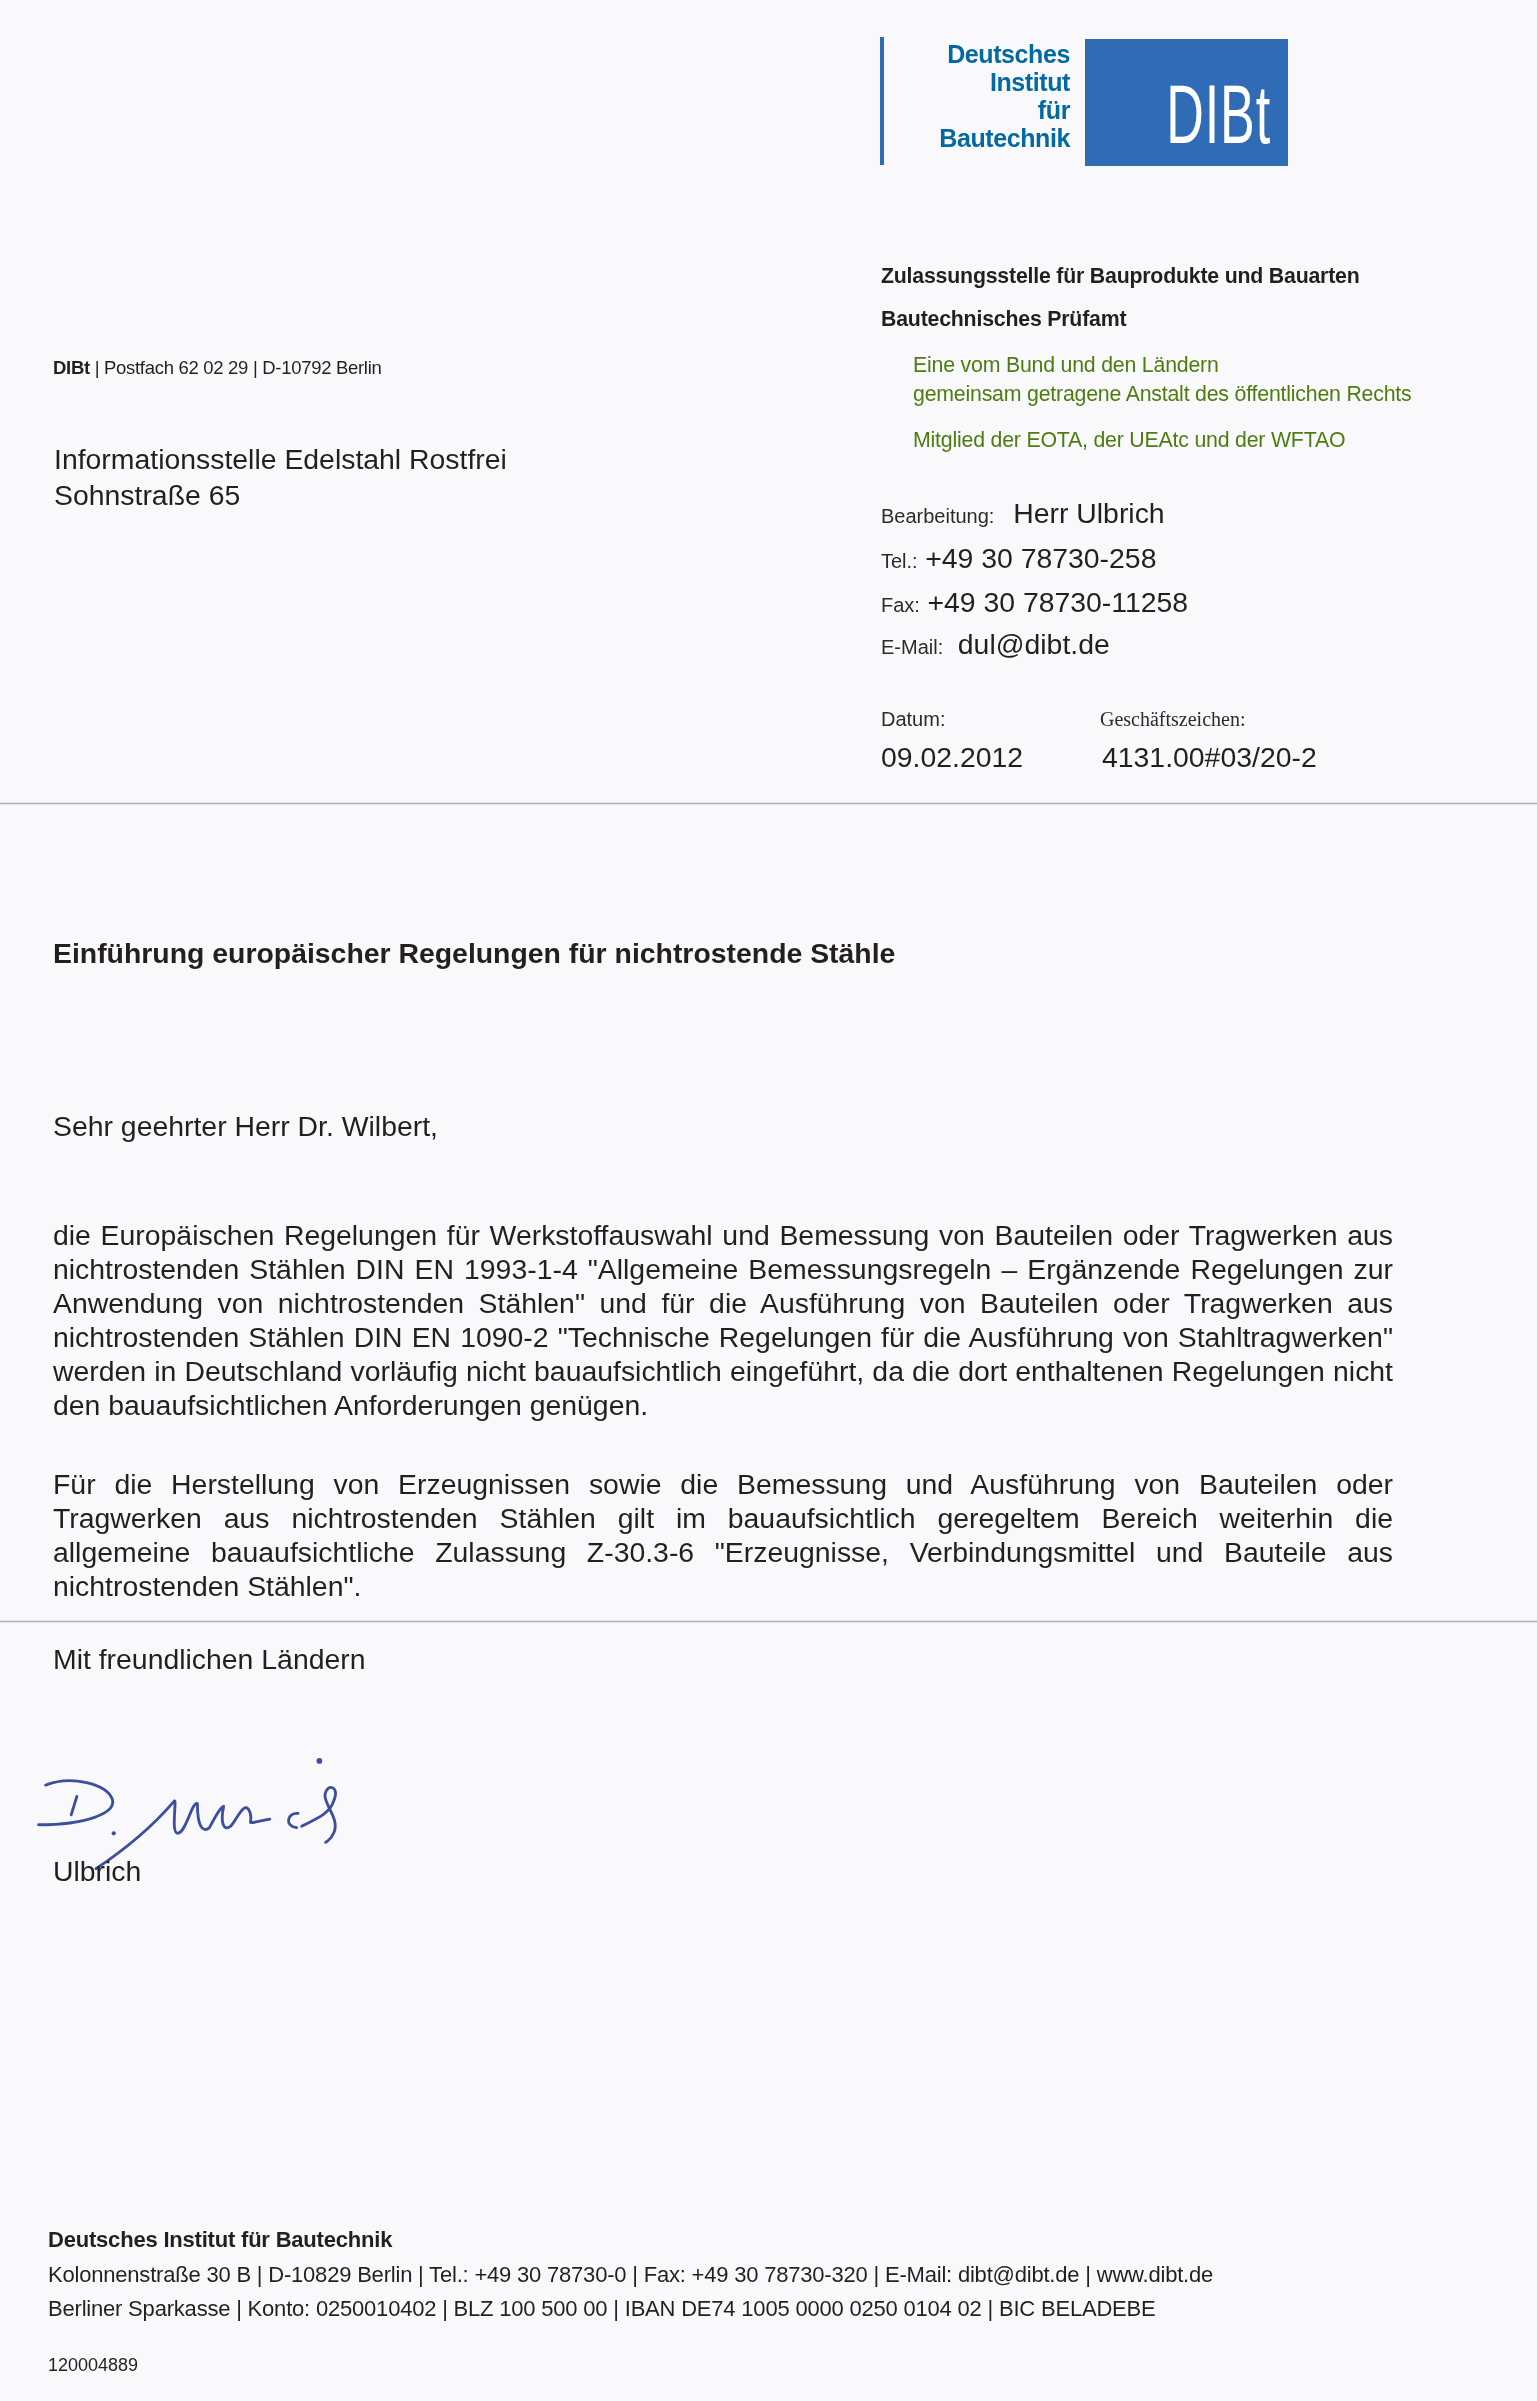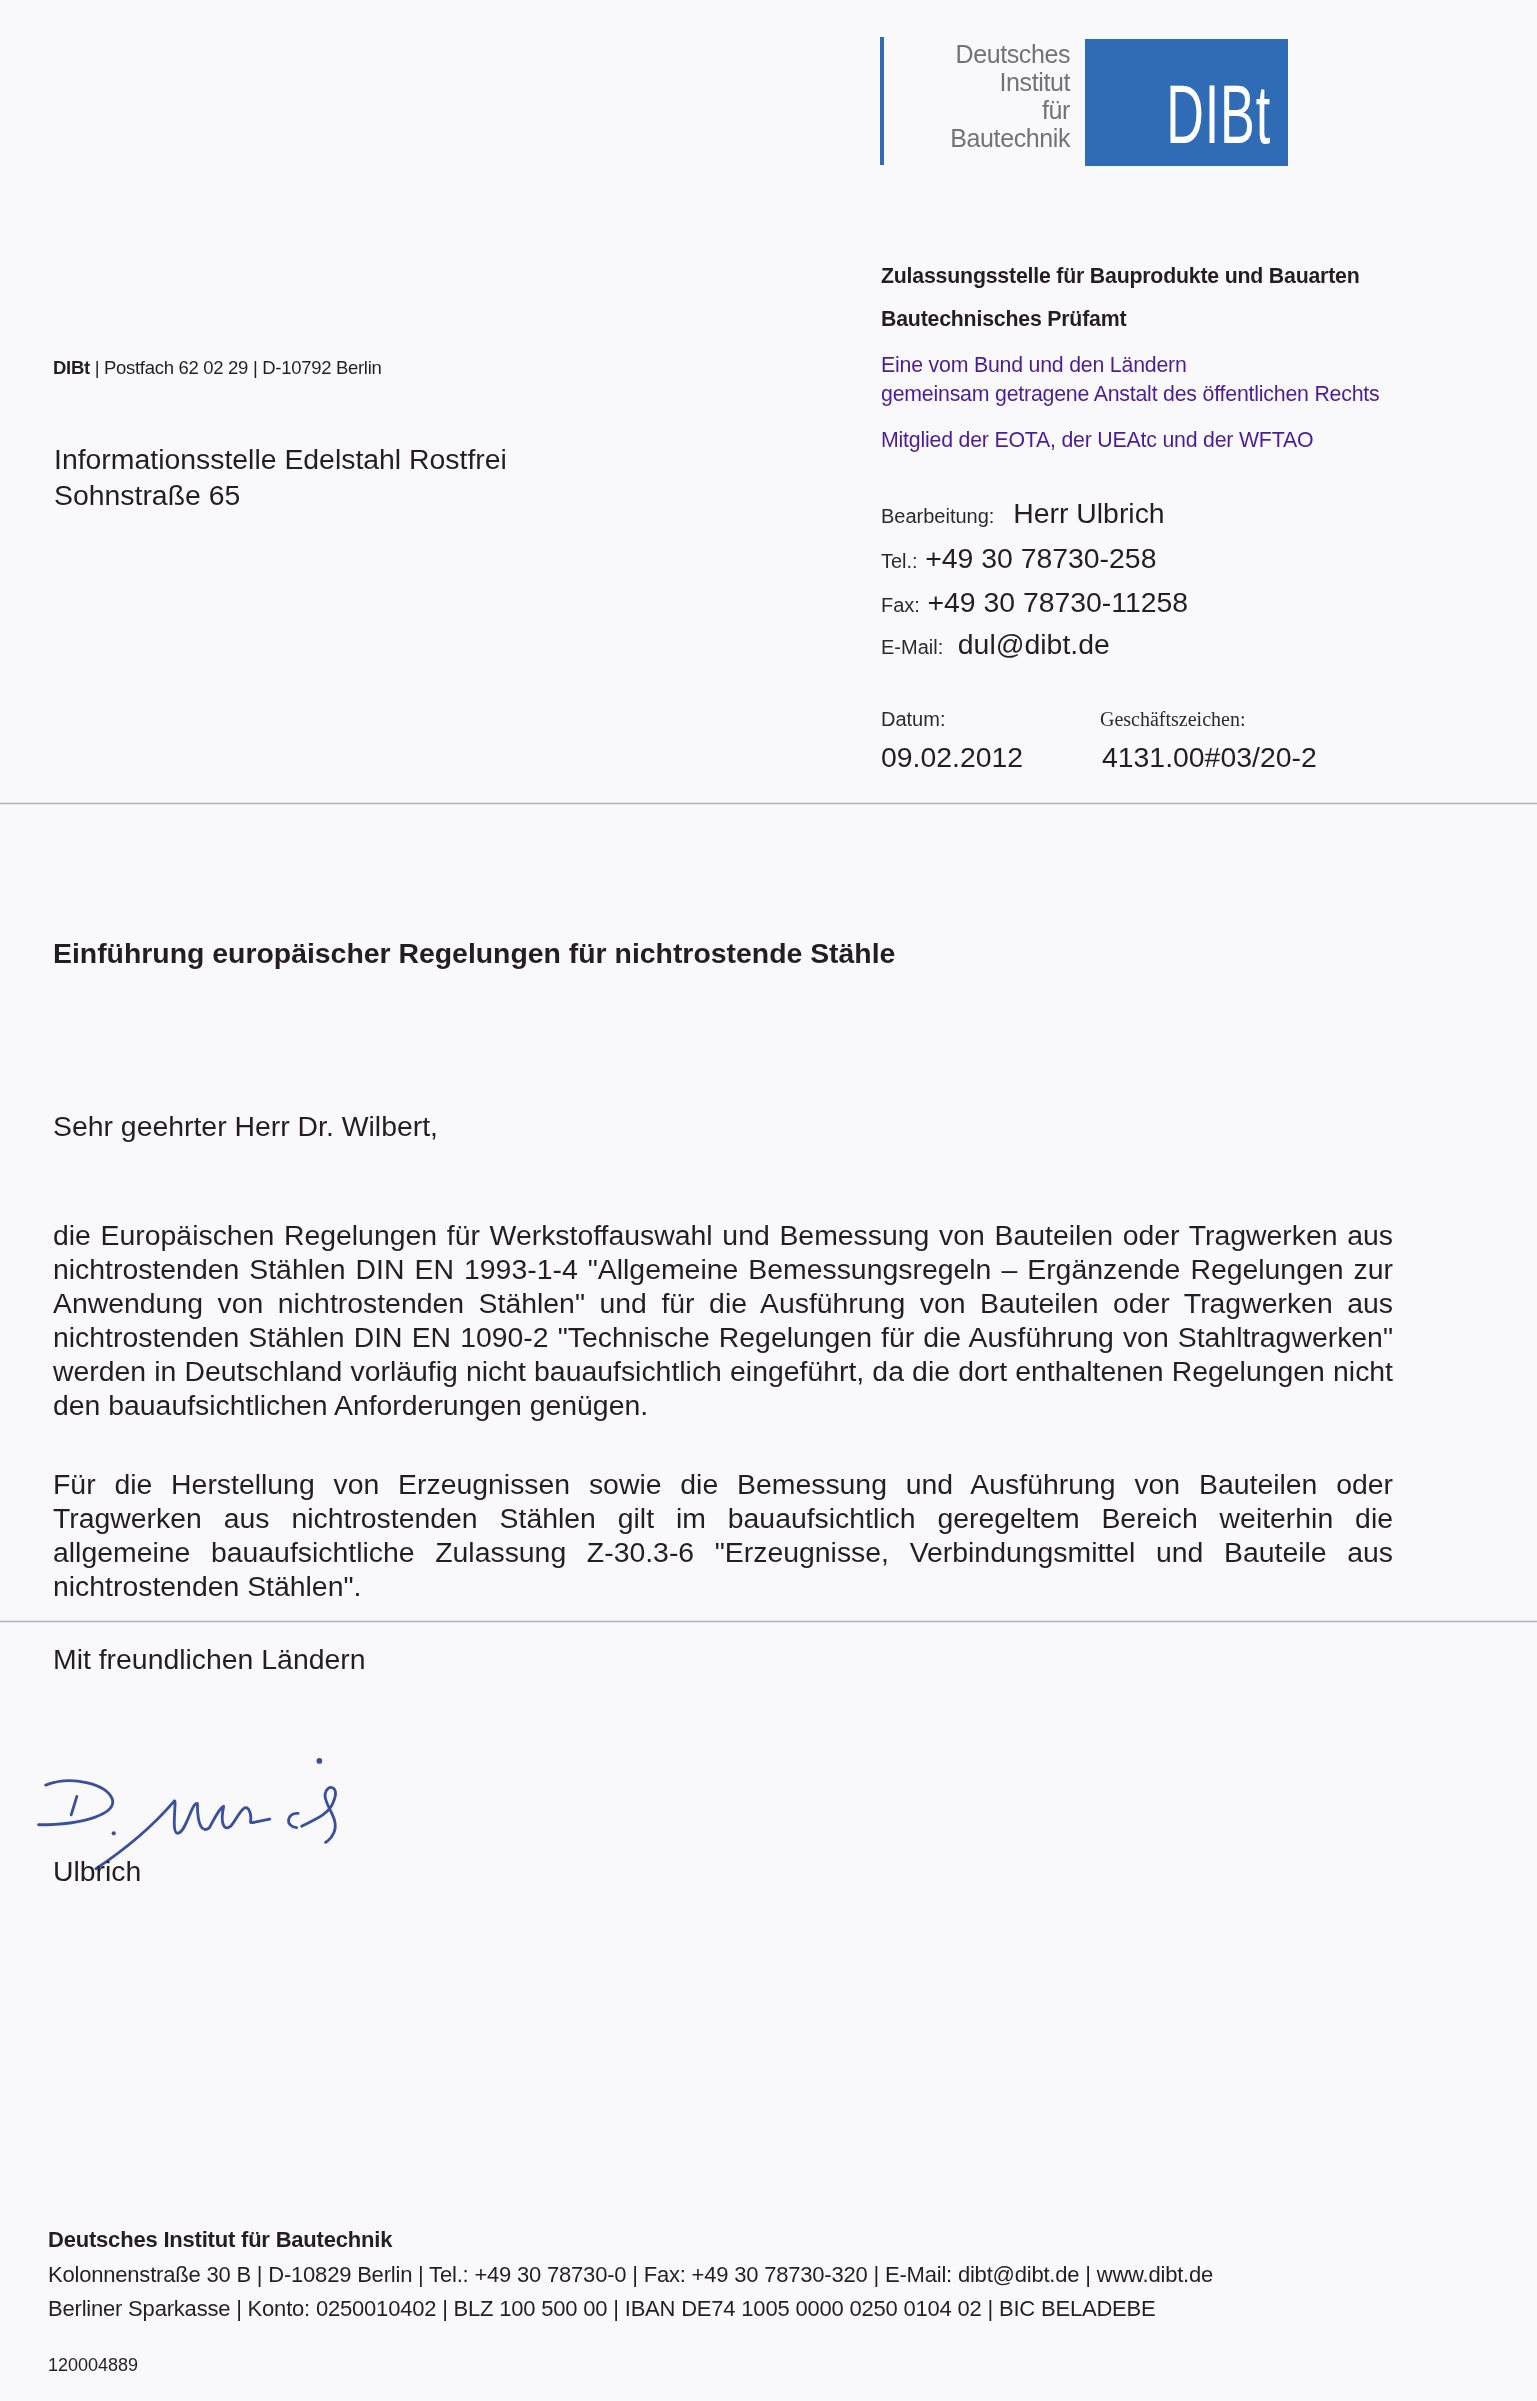--- a/index.html
+++ b/index.html
@@ -6,28 +6,28 @@
   body {
     width: 1537px; height: 2401px; position: relative; overflow: hidden;
     background: #f9f9fb;
     font-family: "Liberation Sans", sans-serif;
     color: #231f20;
   }
   .abs { position: absolute; white-space: nowrap; }
   
   .logo-rule { position: absolute; left: 880px; top: 37px; width: 4.3px; height: 128px; background: #2f6cb5; }
   .logo-words { position: absolute; left: 924px; top: 40px; width: 146px; text-align: right;
-    color: #737373; font-weight: normal; font-size: 25px; line-height: 28px; letter-spacing: -0.4px; }
+    color: #0369a1; font-weight: bold; font-size: 25px; line-height: 28px; letter-spacing: -0.4px; }
   .logo-box { position: absolute; left: 1085px; top: 39px; width: 203px; height: 127px; background: #2f6cb5; }
   .logo-mark { position: absolute; right: 17px; top: 36px; color: #fff; font-size: 84px; line-height: 78px;
     transform: scaleX(0.62); transform-origin: right top; font-family: "Liberation Sans", sans-serif; letter-spacing: 1.4px; }
 
   
   .hdr-bold { font-weight: bold; font-size: 21.3px; letter-spacing: -0.2px; }
-  .hdr-reg { font-size: 21.3px; color: #4c1d95; letter-spacing: -0.2px; }
+  .hdr-reg { font-size: 21.3px; color: #4d7c0f; letter-spacing: -0.2px; margin-left: 32px; }
   .lbl { font-size: 20px; color: #2b2b2b; }
   .val { font-size: 28.4px; color: #231f20; }
 
   
   .sender { font-size: 18.5px; letter-spacing: -0.3px; }
   .sender b { font-weight: bold; }
   .addr { font-size: 28.4px; line-height: 36px; }
 
   
   .fold { position: absolute; left: 0; width: 1537px; height: 2.8px;

